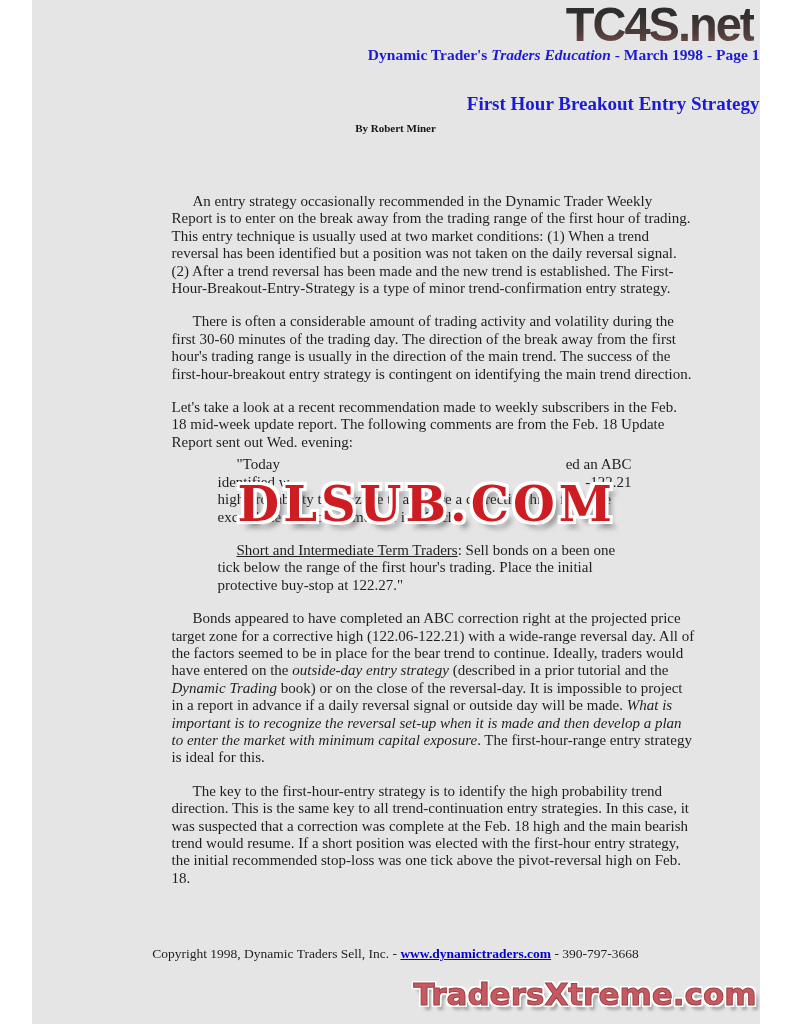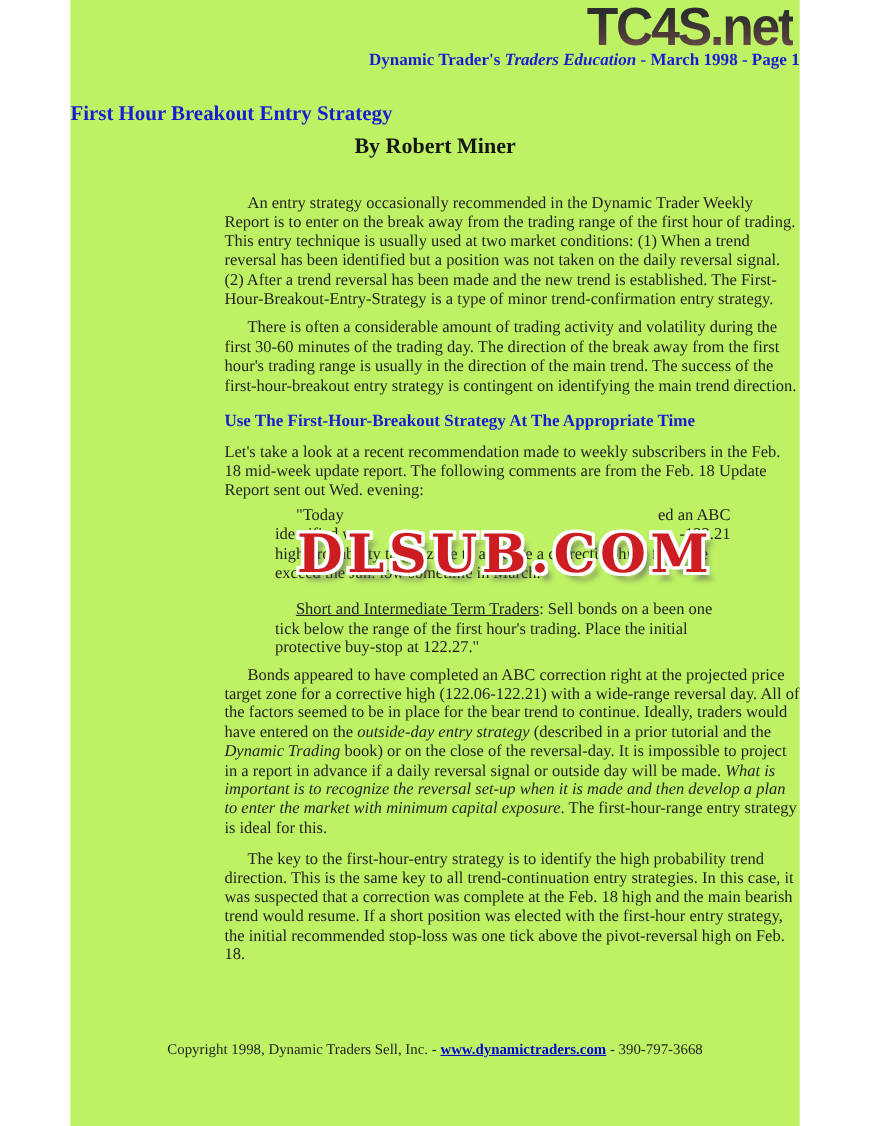--- a/index.html
+++ b/index.html
@@ -1,18 +1,18 @@
 <!DOCTYPE html>
 <html><head>
 <meta charset="utf-8">
 <style>
   html,body { margin:0; padding:0; background:#ffffff; }
   .page {
-    position:relative; width:663px; height:1024px; margin:0 auto;
-    background:#bef264; overflow:hidden;
+    position:relative; width:728px; height:1024px; margin:0 auto;
+    background:#e5e5e5; overflow:hidden;
     font-family:"Liberation Serif", serif; color:#1f1f1f;
   }
 
   
   .wm-top {
     position:absolute; top:-2px; right:6px;
     font-family:"Liberation Sans", sans-serif; font-weight:bold;
     font-size:47px; letter-spacing:-2px; line-height:1.05;
     color:#3a3a3a; transform:scaleY(1.04); transform-origin:top right;
     white-space:nowrap;
@@ -24,34 +24,34 @@
     }
   }
 
   
   .header-line {
     position:absolute; top:46px; left:0; width:100%; text-align:right;
     color:#1b1bd3; font-weight:bold; font-size:15.5px; white-space:nowrap;
   }
   .italic { font-style:italic; }
   .doc-title {
-    position:absolute; top:93px; left:0; width:100%; text-align:left;
+    position:absolute; top:93px; left:0; width:100%; text-align:right;
     color:#1b1bd3; font-weight:bold; font-size:19px; margin:0;
   }
   .byline {
     position:absolute; top:122px; left:0; width:100%; text-align:center;
-    color:#161616; font-weight:bold; font-size:20px;
+    color:#161616; font-weight:bold; font-size:11px;
   }
 
   
   .content {
     position:absolute; left:140px; top:177px; width:524px;
     font-size:15px; line-height:17.4px;
   }
-  .para { margin:0 0 9px 0; }
+  .para { margin:16px 0 9px 0; }
   .para.mb11 { margin-bottom:11px; }
   .indent { text-indent:21px; }
   .section-heading {
     color:#1b1bd3; font-weight:bold; font-size:15.5px;
     margin:14px 0 12px 0; line-height:17.4px;
   }
 
   
   .quote { padding-left:46px; }
   .quote1 { margin:-4px 0 16px 0; }
@@ -106,21 +106,20 @@
   <h1 class="doc-title">First Hour Breakout Entry Strategy</h1>
 
   <div class="byline">By Robert Miner</div>
 
   <div class="content">
 
     <p class="para indent">An entry strategy occasionally recommended in the Dynamic Trader Weekly Report is to enter on the break away from the trading range of the first hour of trading. This entry technique is usually used at two market conditions: (1) When a trend reversal has been identified but a position was not taken on the daily reversal signal. (2) After a trend reversal has been made and the new trend is established. The First-Hour-Breakout-Entry-Strategy is a type of minor trend-confirmation entry strategy.</p>
 
     <p class="para indent">There is often a considerable amount of trading activity and volatility during the first 30-60 minutes of the trading day. The direction of the break away from the first hour's trading range is usually in the direction of the main trend. The success of the first-hour-breakout entry strategy is contingent on identifying the main trend direction.</p>
 
-    <h2 class="section-heading">Use The First-Hour-Breakout Strategy At The Appropriate Time</h2>
 
     <p class="para">Let's take a look at a recent recommendation made to weekly subscribers in the Feb. 18 mid-week update report. The following comments are from the Feb. 18 Update Report sent out Wed. evening:</p>
 
     <div class="quote quote1">
       <div class="qline qsplit qindent">
           <span>"Today</span>
           <span>ed an ABC</span>
         </div>
       <div class="qline qsplit">
           <span>identified w</span>
@@ -139,14 +138,15 @@
     <p class="para indent mb11"><span>Bonds appeared to have completed an ABC correction right at the projected price target zone for a corrective high (122.06-122.21) with a wide-range reversal day. All of the factors seemed to be in place for the bear trend to continue. Ideally, traders would have entered on the </span><span class="italic">outside-day entry strategy</span><span> (described in a prior tutorial and the </span><span class="italic">Dynamic Trading</span><span> book) or on the close of the reversal-day. It is impossible to project in a report in advance if a daily reversal signal or outside day will be made. </span><span class="italic">What is important is to recognize the reversal set-up when it is made and then develop a plan to enter the market with minimum capital exposure</span><span>. The first-hour-range entry strategy is ideal for this.</span></p>
 
     <p class="para indent">The key to the first-hour-entry strategy is to identify the high probability trend direction. This is the same key to all trend-continuation entry strategies. In this case, it was suspected that a correction was complete at the Feb. 18 high and the main bearish trend would resume. If a short position was elected with the first-hour entry strategy, the initial recommended stop-loss was one tick above the pivot-reversal high on Feb. 18.</p>
 
   </div>
 
   <div class="wm-mid">DLSUB.COM</div>
 
   <div class="footer"><span>Copyright 1998, Dynamic Traders Sell, Inc. - </span><a class="footer-link">www.dynamictraders.com</a><span> - 390-797-3668</span></div>
 
+  <div class="wm-bottom">TradersXtreme.com</div>
 
 </div>
 
 </body></html>

